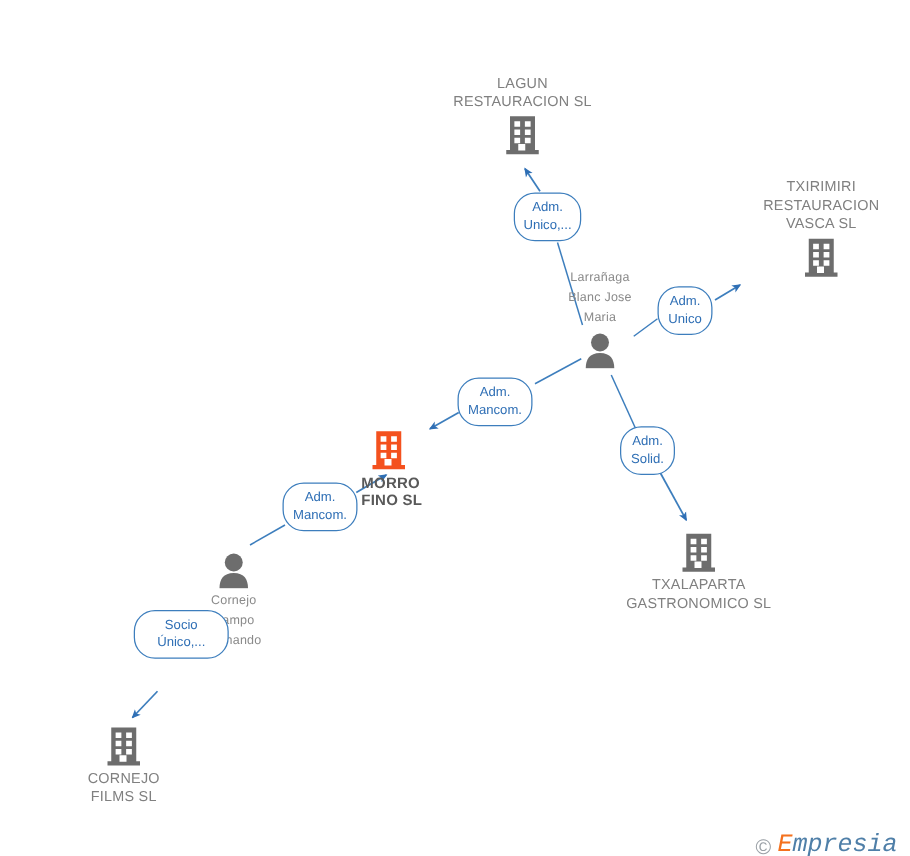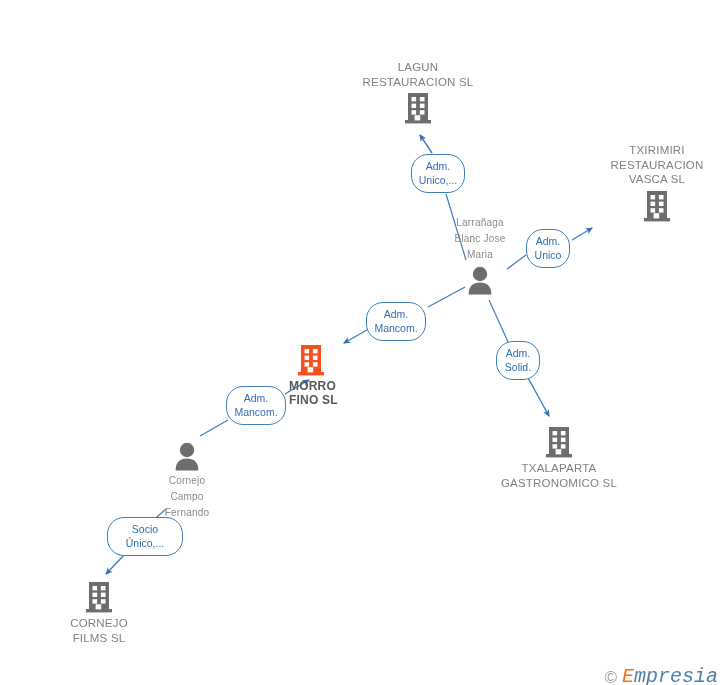--- a/index.html
+++ b/index.html
@@ -252,21 +252,21 @@
 
   <div class="rel" style="left:366px; top:290px; width:60px;">Adm.
 Mancom.</div>
 
   <div class="rel" style="left:496px; top:329px; width:44px;">Adm.
 Solid.</div>
 
   <div class="rel" style="left:226px; top:374px; width:60px;">Adm.
 Mancom.</div>
 
-  <div class="rel" style="left:107px; top:505px; width:76px;">Socio
+  <div class="rel" style="left:107px; top:476px; width:76px;">Socio
 Único,...</div>
 
   <div style="position:absolute; right:10px; bottom:10px; display:flex; align-items:center; gap:5px; z-index:5;">
     <span style="color:#9aa0a6; font-size:17px; line-height:1;">©</span>
     <span style="font-family:Liberation Mono, monospace; font-style:italic; font-size:20px; line-height:1;">
       <span style="color:#f4711e;">E</span><span style="color:#4f7fa8;">mpresia</span>
     </span>
   </div>
 
 </div>

